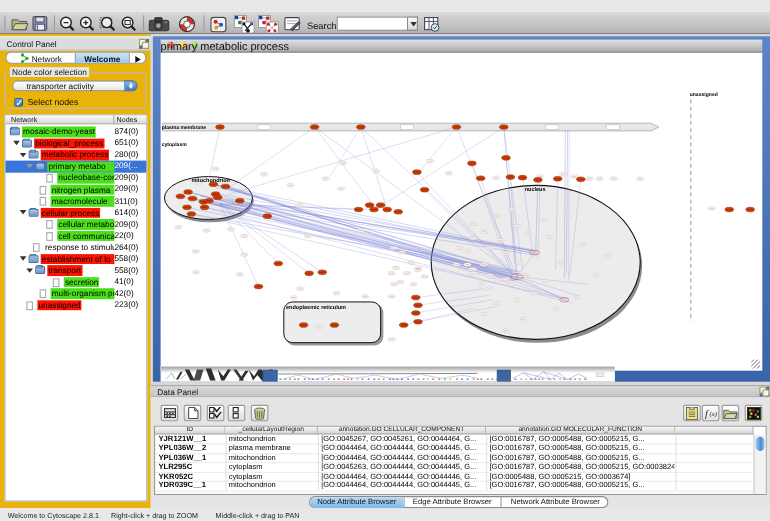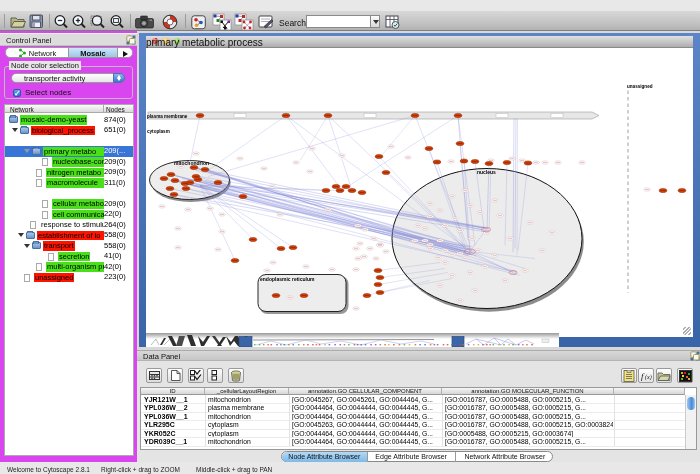--- a/index.html
+++ b/index.html
@@ -19,21 +19,21 @@
   #titlebar .ttext { position:absolute; left:0; right:0; top:1px; text-align:center;
     font-size:8px; color:#222; }
 
   
   #toolbar { left:0; top:11px; width:700px; height:20px;
     background:linear-gradient(#d8d8d8,#c4c4c4 60%,#b2b2b2);
     border-bottom:1px solid #7e7e7e; }
   .sep { position:absolute; top:3px; height:14px; width:1px; background:#9a9a9a; }
 
   
-  #cp { left:0; top:31px; width:137px; height:431px; background:#d946ef; }
+  #cp { left:0; top:31px; width:137px; height:431px; background:#eab308; }
   #cp-head { left:0; top:2px; width:137px; height:13px; background:#dcdcdc;
     border-top:1px solid #f2f2f2; border-bottom:1px solid #c0c0c0;
     font-size:7.5px; color:#111; line-height:13px; padding-left:6px; }
 
   
   #cp-tabs { left:5px; top:16px; width:128px; height:11px; background:#fdfdfd;
     border:1px solid #9a9a9a; border-radius:5px; overflow:hidden; }
   #cp-tabs .tab { position:absolute; top:0; height:11px; font-size:7.5px; line-height:11px;
     text-align:center; color:#111; }
   #tab-net { left:0; width:62px; }
@@ -229,21 +229,21 @@
         <rect x="0.8" y="0.8" width="5.5" height="5.5" rx="1" fill="#eef2fa" stroke="#a89c50" stroke-width="1"></rect>
         <rect x="3.5" y="3.5" width="5.5" height="5.5" rx="1" fill="#f4f7fc" stroke="#a89c50" stroke-width="1"></rect>
       </svg>
     <div id="cp-tabs" class="abs">
       <div id="tab-net" class="tab"><svg style="vertical-align:-2px;" width="9" height="10">
             <circle cx="2.5" cy="2" r="1.5" fill="#2a2"></circle>
             <circle cx="6.5" cy="5" r="1.5" fill="#2a2"></circle>
             <circle cx="2.5" cy="8" r="1.5" fill="#2a2"></circle>
             <path d="M2.5 2 L6.5 5 L2.5 8" stroke="#2a2" fill="none" stroke-width="0.8"></path>
           </svg> Network</div>
-      <div id="tab-mos" class="tab">Mosaic</div>
+      <div id="tab-mos" class="tab">Welcome</div>
       <div id="tab-arr" class="tab"></div>
     </div>
     <div id="grp" class="abs"></div>
     <div id="grp-label" class="abs">Node color selection</div>
     <div id="combo" class="abs">transporter activity<span class="stepper"></span></div>
     <div id="chk" class="abs">✓</div>
     <div id="chk-label" class="abs">Select nodes</div>
     <div id="tree" class="abs">
       <div id="tree-head">
           <span style="position:absolute;left:5px;top:0.5px;">Network</span>
@@ -254,40 +254,52 @@
           <span class="fold" style="left:3.5px;"></span>
           <span class="lbl bg-g" style="left:15px;">mosaic-demo-yeast</span>
           <span class="num" style="">874(0)</span>
         </div>
       <div class="trow" style="top:20.0px;">
           <span class="tri" style="left:6.5px;"></span>
           <span class="fold" style="left:15px;"></span>
           <span class="lbl bg-r" style="left:26px;">biological_process</span>
           <span class="num" style="">651(0)</span>
         </div>
+      <div class="trow" style="top:30.5px;">
+          <span class="tri" style="left:13px;"></span>
+          <span class="fold" style="left:21px;"></span>
+          <span class="lbl bg-r" style="left:32px;">metabolic process</span>
+          <span class="num" style="">280(0)</span>
+        </div>
       <div class="trow" style="top:41.0px;background:#3875d7;">
           <span class="tri" style="left:19px;border-top-color:#999;"></span>
           <span class="fold" style="left:27px;"></span>
           <span class="lbl bg-g" style="left:38px;width:61px;">primary metabo</span>
           <span class="num" style="color:#fff;">209(...</span>
         </div>
       <div class="trow" style="top:51.5px;">
           <span class="doc" style="left:37px;"></span>
           <span class="lbl bg-g" style="left:47px;width:52px;">nucleobase-cont</span>
           <span class="num" style="">209(0)</span>
         </div>
       <div class="trow" style="top:62.0px;">
           <span class="doc" style="left:31px;"></span>
-          <span class="lbl bg-g" style="left:41px;width:58px;">nitrogen metabo</span>
+          <span class="lbl bg-g" style="left:41px;width:58px;">nitrogen plasma</span>
           <span class="num" style="">209(0)</span>
         </div>
       <div class="trow" style="top:72.5px;">
           <span class="doc" style="left:31px;"></span>
           <span class="lbl bg-g" style="left:41px;width:58px;">macromolecule</span>
           <span class="num" style="">311(0)</span>
+        </div>
+      <div class="trow" style="top:83.0px;">
+          <span class="tri" style="left:13px;"></span>
+          <span class="fold" style="left:21px;"></span>
+          <span class="lbl bg-r" style="left:32px;">cellular process</span>
+          <span class="num" style="">614(0)</span>
         </div>
       <div class="trow" style="top:93.5px;">
           <span class="doc" style="left:37px;"></span>
           <span class="lbl bg-g" style="left:47px;width:52px;">cellular metabol</span>
           <span class="num" style="">209(0)</span>
         </div>
       <div class="trow" style="top:104.0px;">
           <span class="doc" style="left:37px;"></span>
           <span class="lbl bg-g" style="left:47px;width:52px;">cell communicat</span>
           <span class="num" style="">22(0)</span>

